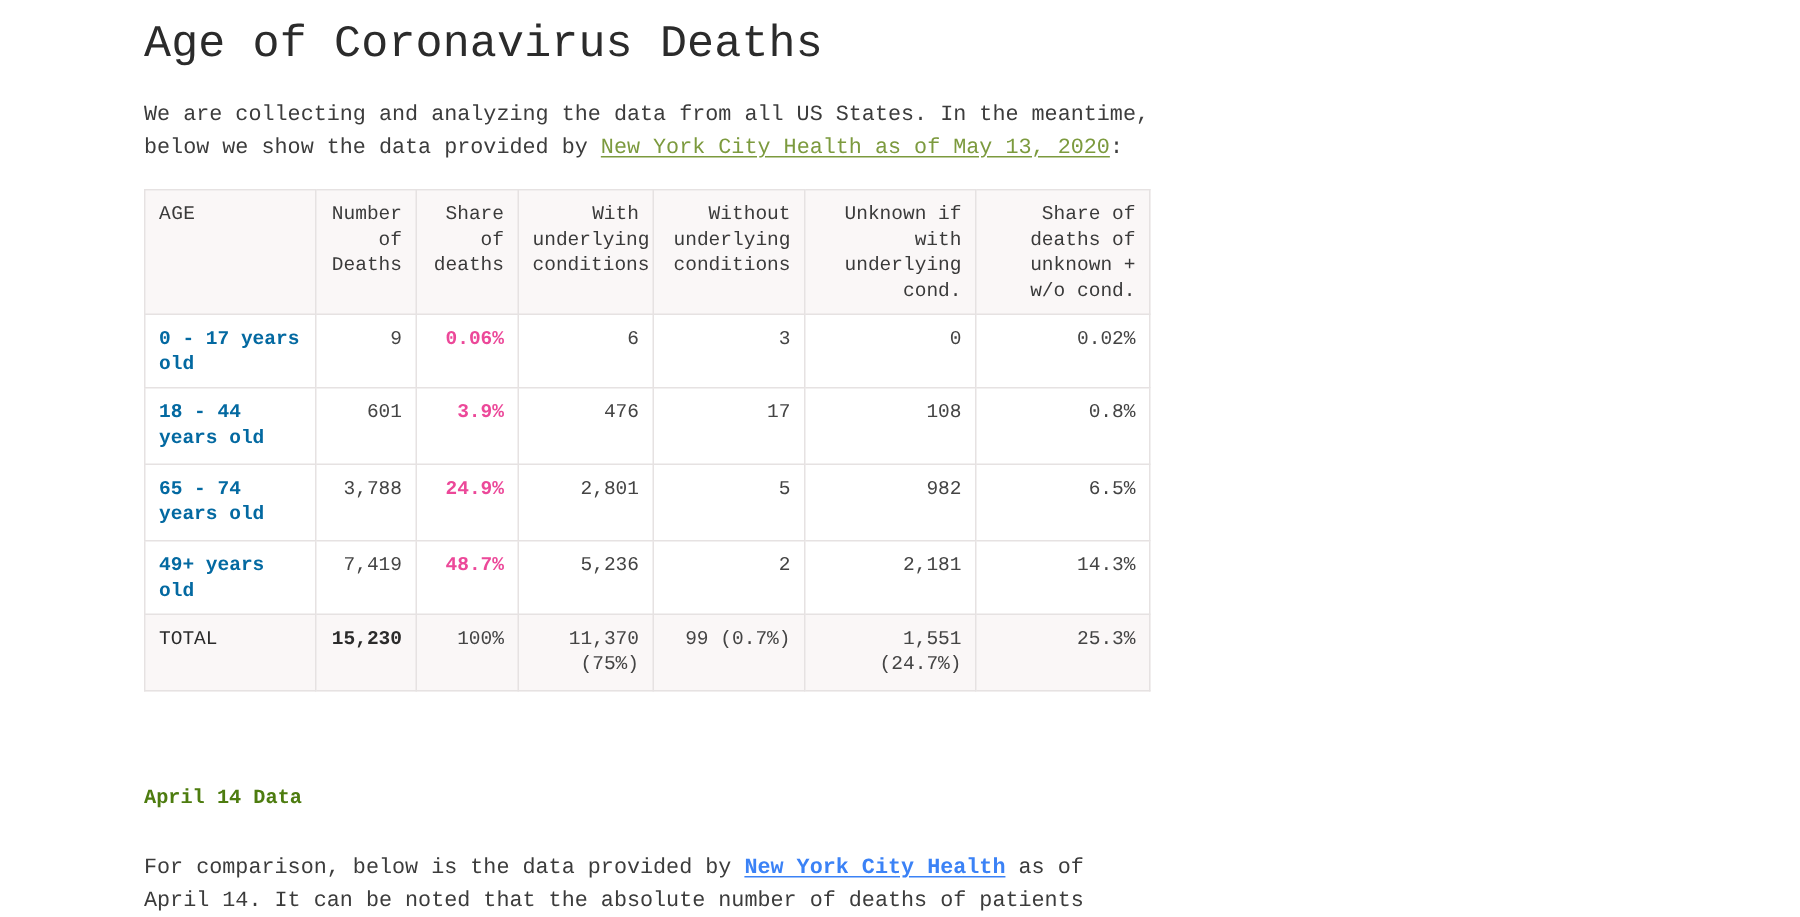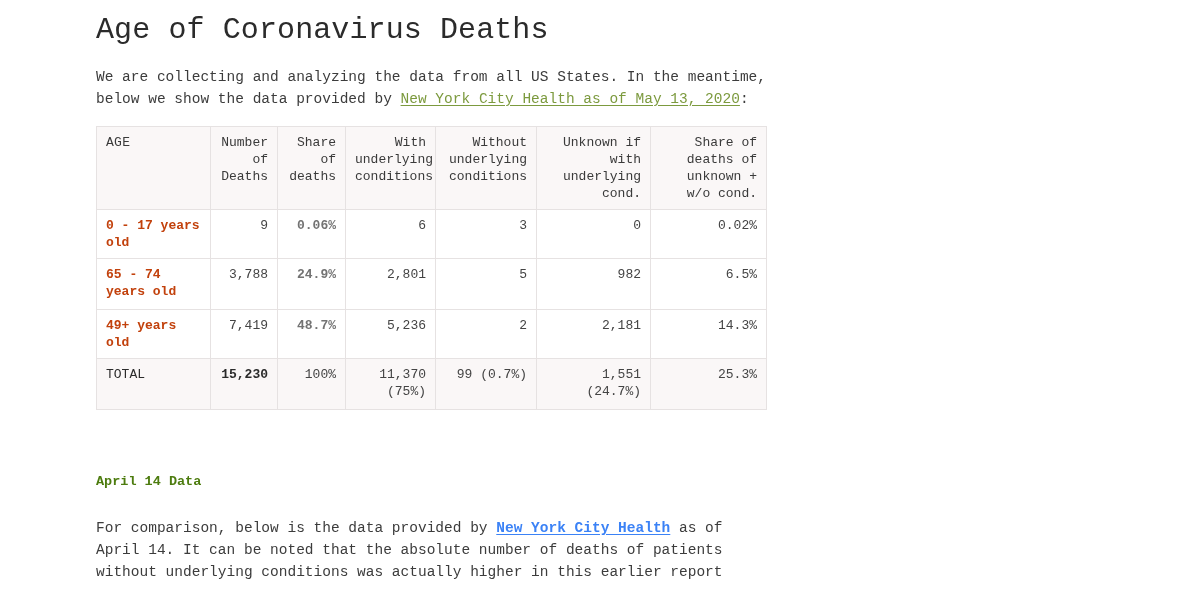--- a/index.html
+++ b/index.html
@@ -97,25 +97,25 @@
   col.c-sdeath{ width: 116px; }
 
   table.data-table tbody td {
     background: #ffffff;
     text-align: right;
     color: #444444;
   }
   table.data-table tbody td.age-cell {
     text-align: left;
     font-weight: bold;
-    color: #c2410c;
+    color: #0369a1;
   }
   table.data-table tbody td.share-cell {
     font-weight: bold;
-    color: #737373;
+    color: #ec4899;
   }
 
   tbody tr.total-row td {
     background: #faf7f7;
     font-weight: 400;
   }
   tbody tr.total-row td.age-cell {
     font-weight: normal;
     color: #2b2b2b;
   }
@@ -180,20 +180,29 @@
         <tr>
           <td class="age-cell">0 - 17 years old</td>
           <td>9</td>
           <td class="share-cell">0.06%</td>
           <td>6</td>
           <td>3</td>
           <td>0</td>
           <td>0.02%</td>
         </tr>
         <tr class="r-tall">
+          <td class="age-cell">18 - 44 years old</td>
+          <td>601</td>
+          <td class="share-cell">3.9%</td>
+          <td>476</td>
+          <td>17</td>
+          <td>108</td>
+          <td>0.8%</td>
+        </tr>
+        <tr class="r-tall">
           <td class="age-cell">65 - 74 years old</td>
           <td>3,788</td>
           <td class="share-cell">24.9%</td>
           <td>2,801</td>
           <td>5</td>
           <td>982</td>
           <td>6.5%</td>
         </tr>
         <tr>
           <td class="age-cell">49+ years old</td>

